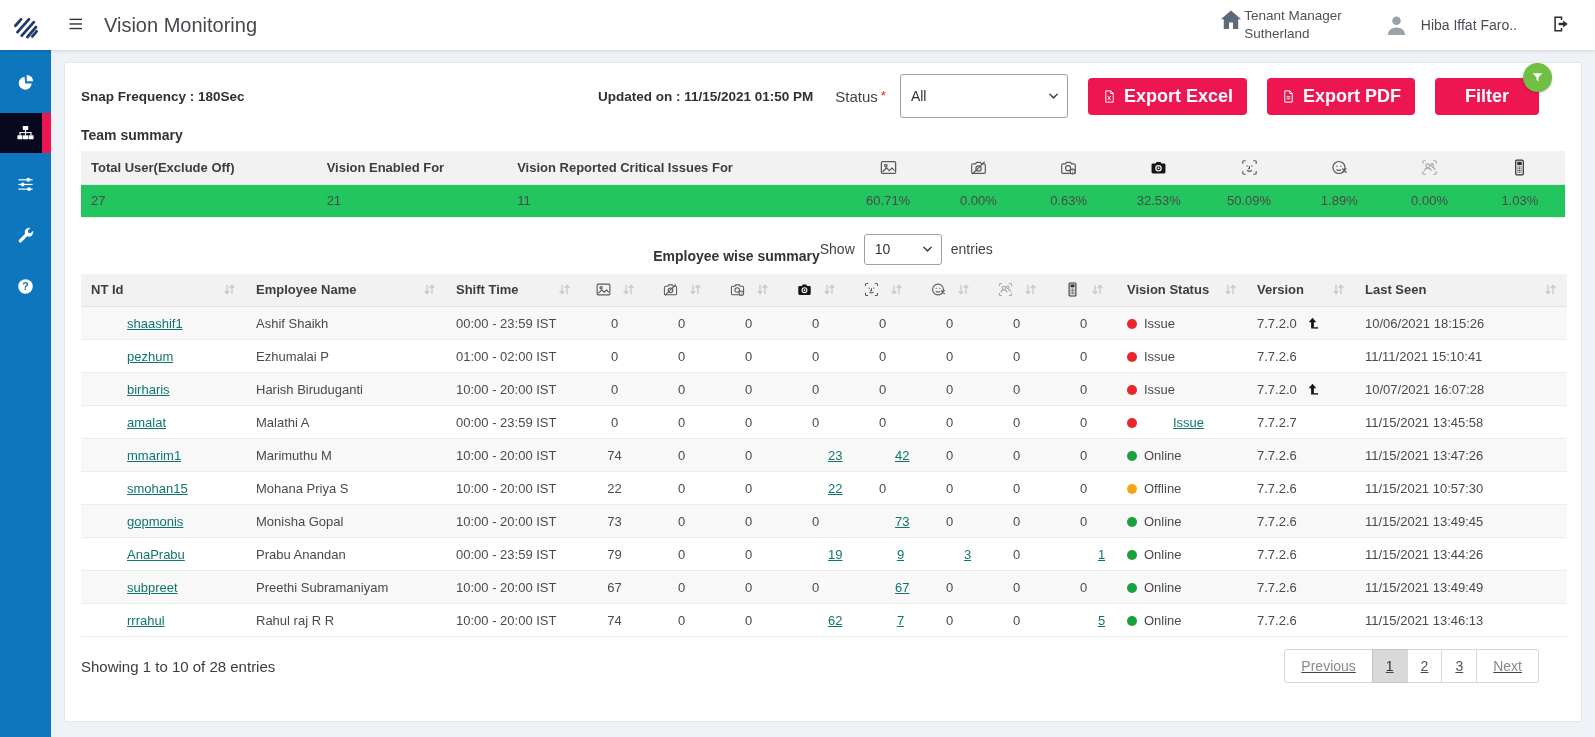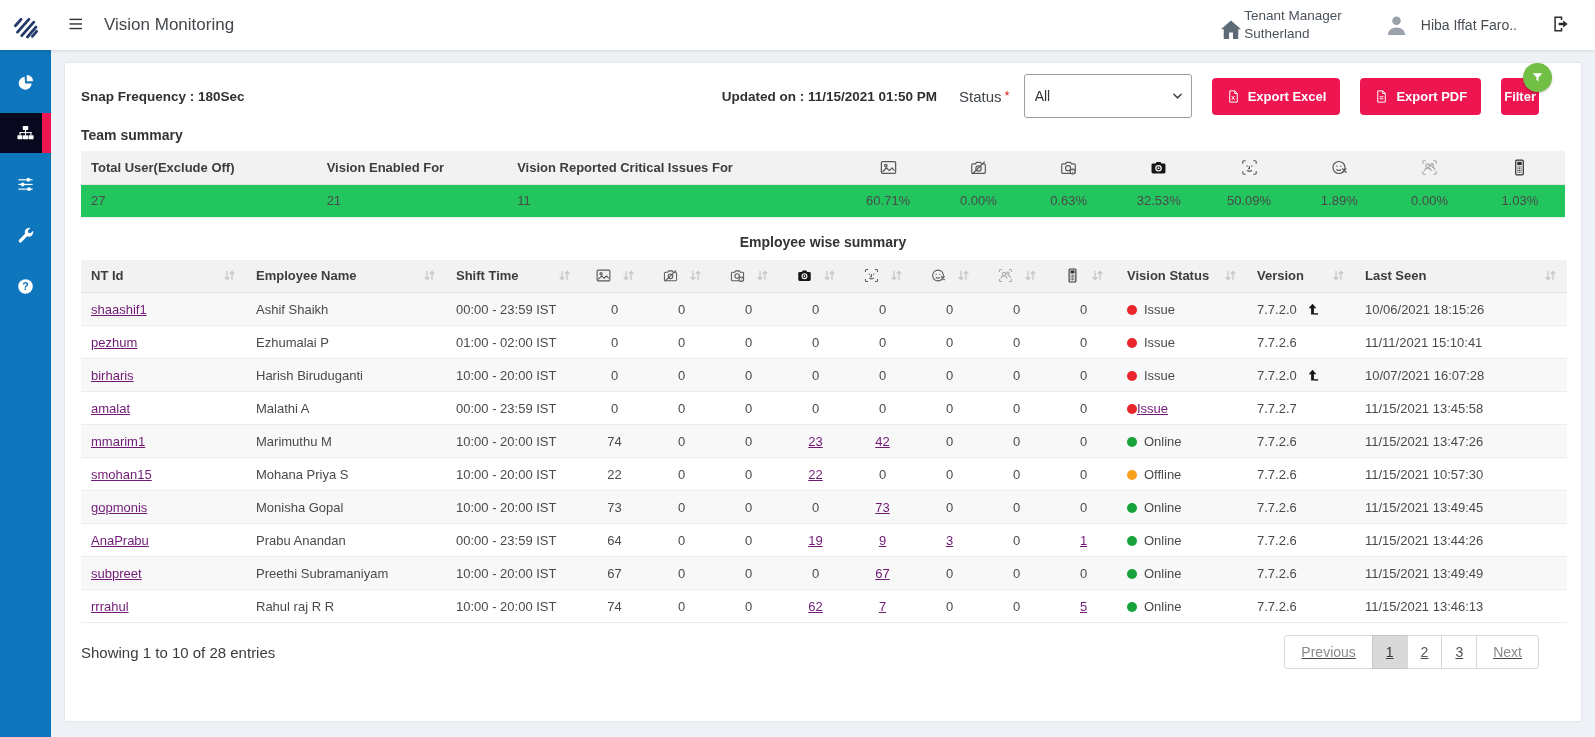--- a/index.html
+++ b/index.html
@@ -6,23 +6,23 @@
   html, body { width: 1595px; height: 737px; overflow: hidden; }
   body { font-family: "Liberation Sans", sans-serif; background: #eef1f6; color: #444; }
 
   
   .app-header { position: absolute; top: 0; left: 0; right: 0; height: 50px; background: #fff;
     display: flex; align-items: center; box-shadow: 0 1px 3px rgba(0,0,0,.12); z-index: 5; }
   .logo-box { width: 51px; height: 50px; display: flex; align-items: center; justify-content: center; }
   .logo-box svg { width: 34px; height: 34px; }
   .hamburger { border: none; background: none; cursor: pointer; margin-left: 13px; width: 26px; height: 26px; color: #333; }
   .hamburger svg { width: 20px; height: 20px; }
-  .app-title { margin-left: 14px; font-size: 17px; color: #43484d; }
+  .app-title { margin-left: 14px; font-size: 20px; color: #43484d; }
   .header-spacer { flex: 1; }
-  .tenant { display: flex; align-items: flex-end; gap: 0; margin-right: 42px; }
+  .tenant { display: flex; align-items: flex-start; gap: 0; margin-right: 42px; }
   .tenant svg { width: 26px; height: 26px; color: #5d6b79; }
   .tenant-text { font-size: 13.5px; color: #4a525b; line-height: 1.35; }
   .user-menu { display: flex; align-items: center; gap: 12px; margin-right: 34px; cursor: pointer; }
   .user-menu svg { width: 25px; height: 25px; color: #9aa3ab; }
   .user-name { font-size: 14px; color: #474d53; }
   .logout-btn { border: none; background: none; cursor: pointer; margin-right: 24px; color: #2b2b2b; }
   .logout-btn svg { width: 20px; height: 20px; }
 
   
   .sidebar { position: absolute; top: 50px; left: 0; bottom: 0; width: 51px; background: #0e76bc; z-index: 4; }
@@ -44,27 +44,27 @@
   .status-label { font-size: 15px; color: #3f4449; }
   .req-mark { color: #e02020; font-size: 13px; margin-left: 3px; vertical-align: top; }
   .select-wrap { position: relative; display: inline-block; margin-left: 14px; }
   .select-wrap .chev { position: absolute; right: 8px; top: 50%; transform: translateY(-50%);
     width: 13px; height: 13px; pointer-events: none; color: #444; }
   select { appearance: none; -webkit-appearance: none; -moz-appearance: none;
     border: 1px solid #9f9f9f; border-radius: 3px; background: #fff; color: #333;
     font-family: "Liberation Sans", sans-serif; font-size: 14px; padding: 0 26px 0 10px; }
   .status-select { width: 168px; height: 44px; }
   .btn { display: inline-flex; align-items: center; gap: 7px; border: none; cursor: pointer;
-    background: #ed1651; color: #fff; font-weight: bold; font-size: 13px; border-radius: 4px;
+    background: #ed1651; color: #fff; font-weight: bold; font-size: 18px; border-radius: 4px;
     height: 37px; padding: 0 14px; font-family: "Liberation Sans", sans-serif; }
   .btn svg { width: 15px; height: 15px; }
   .btn-excel { margin-left: 20px; }
   .btn-pdf { margin-left: 20px; }
   .filter-wrap { position: relative; margin-left: 20px; margin-right: 26px; }
-  .btn-filter { padding: 0 3px; }
+  .btn-filter { padding: 0 30px; }
   .filter-badge { position: absolute; top: -15px; right: -13px; width: 29px; height: 29px; border-radius: 50%;
     background: #71bf44; display: flex; align-items: center; justify-content: center; cursor: pointer;
     box-shadow: 0 1px 2px rgba(0,0,0,.25); }
   .filter-badge svg { width: 13px; height: 13px; }
 
   
   .section-title { font-size: 14px; font-weight: bold; color: #333; }
   .team-title { margin-top: 10px; }
 
   
@@ -78,21 +78,21 @@
   .sort-ic { width: 13px; height: 13px; flex: none; }
   .m-ic { width: 19px; height: 19px; color: #5a5a5a; flex: none; vertical-align: middle; }
   .m-ic.camera-covered-icon { color: #161616; }
   .m-ic.multiple-persons-icon { color: #a8a8a8; }
   .m-ic.mobile-phone-icon { color: #2e2e2e; }
   #team-table { margin-top: 8px; }
   #team-table tbody tr { background: #22c55e; }
   #emp-table { margin-top: 9px; }
   #emp-table th .m-ic { width: 17px; height: 17px; }
   #emp-table tbody tr:nth-child(odd) { background: #f8f8f8; }
-  .link { color: #701a75; text-decoration: underline; cursor: pointer; }
+  .link { color: #0f766e; text-decoration: underline; cursor: pointer; margin-left: 36px; }
   .dot { display: inline-block; width: 10px; height: 10px; border-radius: 50%; margin-right: 7px; vertical-align: -1px; }
   .status-cell .no-gap { margin-right: 0; }
   .upgrade-ic { width: 13px; height: 13px; margin-left: 9px; vertical-align: -2px; }
 
   
   .emp-head-row { margin-top: 16px; display: flex; justify-content: center; align-items: flex-end; }
   .emp-title { padding-bottom: 1px; }
   .show-entries { display: flex; align-items: center; gap: 9px; font-size: 14px; color: #3f4449; }
   .pagesize-select { width: 78px; height: 31px; }
   .show-entries .select-wrap { margin-left: 0; }
@@ -397,20 +397,30 @@
             <td class="center">50.09%</td>
             <td class="center">1.89%</td>
             <td class="center">0.00%</td>
             <td class="center">1.03%</td>
           </tr>
         </tbody>
       </table>
 
     <div class="emp-head-row">
       <h2 class="section-title emp-title">Employee wise summary</h2>
+      <div class="show-entries">
+        <span>Show</span>
+        <span class="select-wrap">
+          <select class="pagesize-select" id="pagesize-select"><option>10</option></select>
+          <svg class="chev">
+              <use href="#chevron-down-icon"></use>
+            </svg>
+        </span>
+        <span>entries</span>
+      </div>
     </div>
 
     <table id="emp-table">
         <colgroup>
           <col style="width: 165px;">
           <col style="width: 200px;">
           <col style="width: 135px;">
           <col style="width: 67px;">
           <col style="width: 67px;">
           <col style="width: 67px;">
@@ -669,21 +679,21 @@
             <td class="center"><span>0</span></td>
             <td class="center"><span>0</span></td>
             <td class="status-cell"><span class="dot" style="background: rgb(23, 162, 59);"></span><span>Online</span></td>
             <td><span>7.7.2.6</span></td>
             <td>11/15/2021 13:49:45</td>
           </tr>
           <tr>
             <td><a class="link">AnaPrabu</a></td>
             <td>Prabu Anandan</td>
             <td>00:00 - 23:59 IST</td>
-            <td class="center"><span>64</span></td>
+            <td class="center"><span>79</span></td>
             <td class="center"><span>0</span></td>
             <td class="center"><span>0</span></td>
             <td class="center"><span class="link">19</span></td>
             <td class="center"><span class="link">9</span></td>
             <td class="center"><span class="link">3</span></td>
             <td class="center"><span>0</span></td>
             <td class="center"><span class="link">1</span></td>
             <td class="status-cell"><span class="dot" style="background: rgb(23, 162, 59);"></span><span>Online</span></td>
             <td><span>7.7.2.6</span></td>
             <td>11/15/2021 13:44:26</td>

